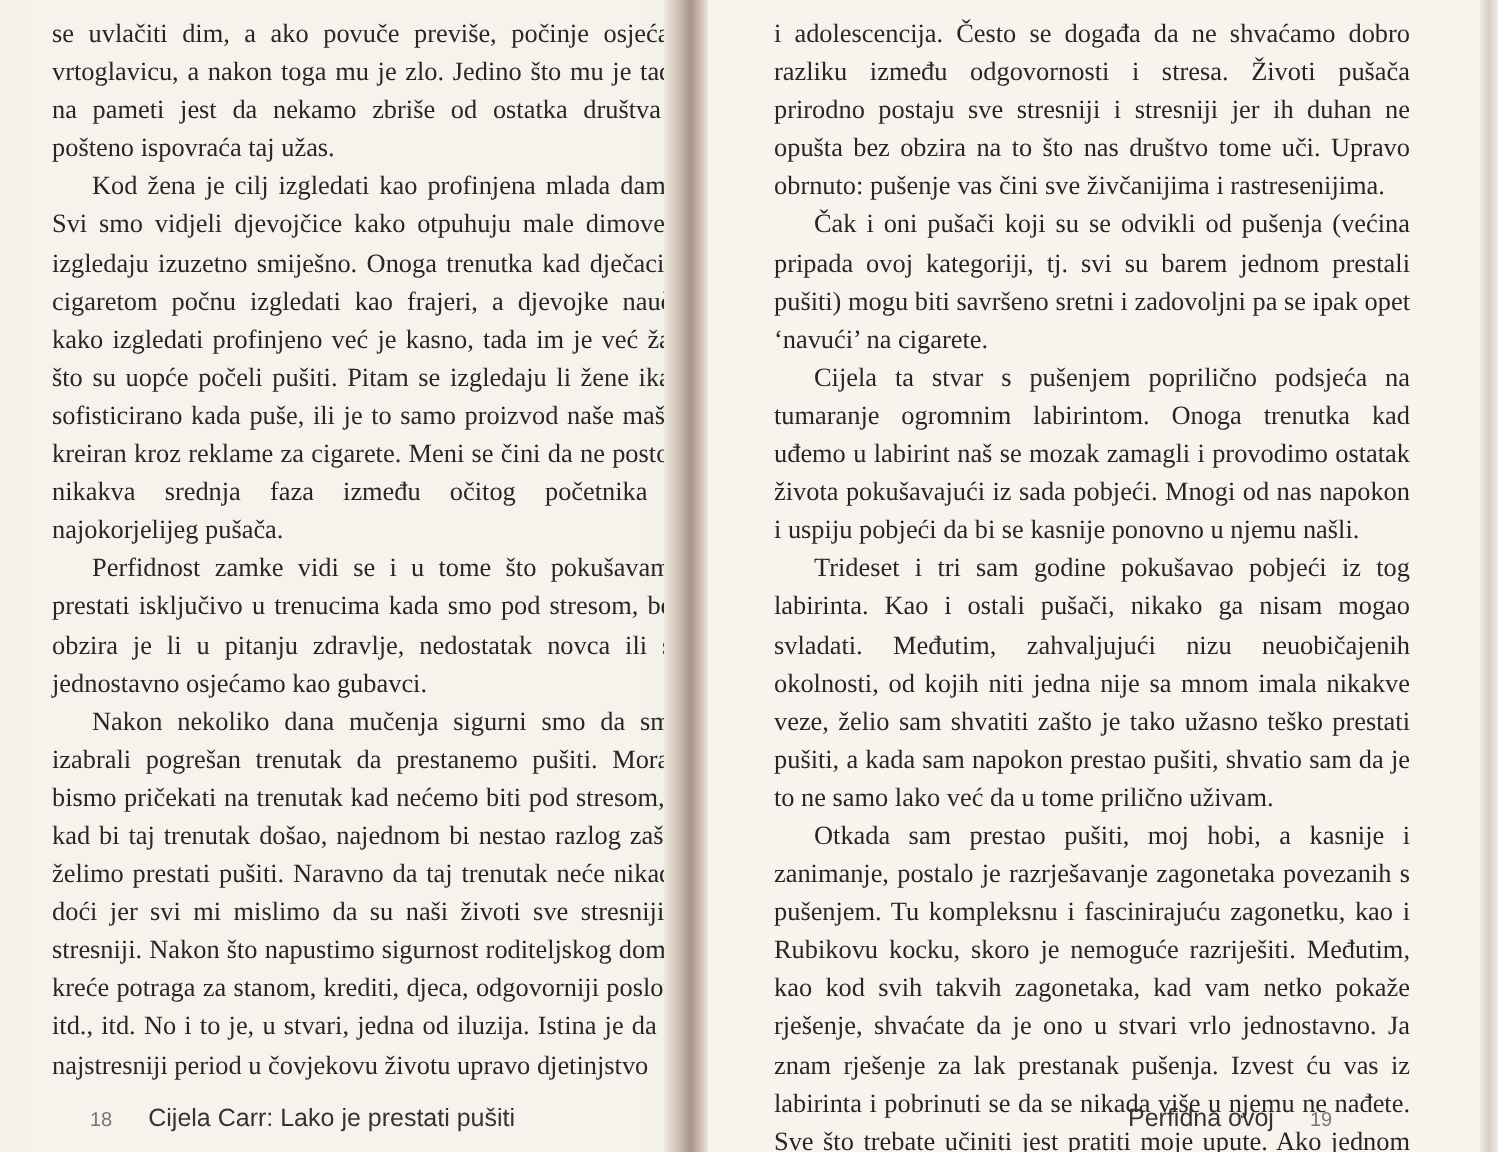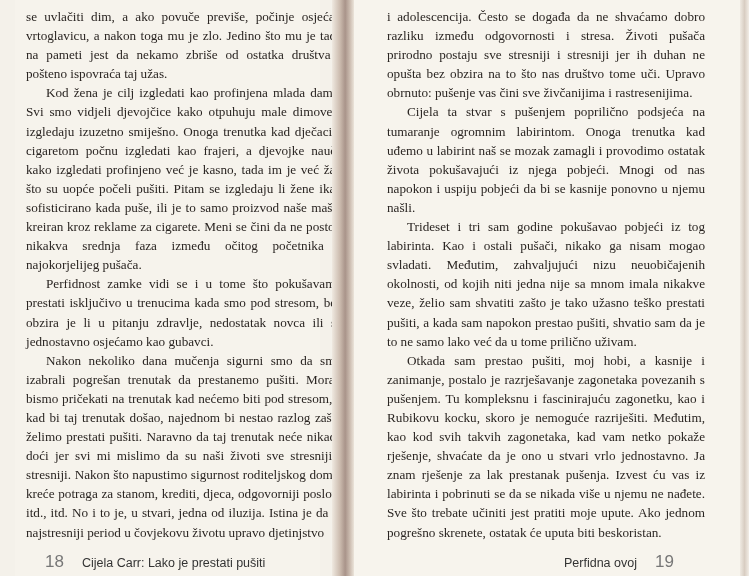--- a/index.html
+++ b/index.html
@@ -10,21 +10,21 @@
     background:linear-gradient(90deg,#efe9e0 0%,#cdbdb0 35%,#a9948a 60%,#c9b9ad 80%,#ebe4da 100%); }
   .right { left:354px; width:395px; background:#f7f4ed; }
   .right-edge { position:absolute; left:740px; top:0; width:9px; height:576px;
     background:linear-gradient(90deg,#efeae2,#d8cdc2 50%,#f2ede6); }
   .text { position:absolute; font-family:"Liberation Serif","DejaVu Serif",serif; font-size:13.2px; color:#2a2522; line-height:19.1px; text-align:justify; }
   .left .text { left:11px; top:7px; width:316px; }
   .right .text { left:33px; top:7px; width:318px; }
   .text p { margin:0; text-indent:0; }
   .text p.ind { text-indent:20px; }
   .folio { position:absolute; top:552px; font-family:"Liberation Sans","DejaVu Sans",sans-serif; font-size:12.5px; color:#333; }
-  .folio .num { color:#777; font-size:17px; }
+  .folio .num { color:#777; font-size:10px; }
   .left .folio { left:30px; }
   .left .folio .num { margin-right:18px; }
   .right .folio { left:210px; }
   .right .folio .num { margin-left:18px; }
 </style>
 </head>
 <body>
 
 <div class="page left">
   <div class="text">
@@ -36,21 +36,22 @@
   <div class="folio">
     <span class="num">18</span><span>Cijela Carr: Lako je prestati pušiti</span>
   </div>
 </div>
 
 <div class="gutter"></div>
 
 <div class="page right">
   <div class="text">
     <p>i adolescencija. Često se događa da ne shvaćamo dobro razliku između odgovornosti i stresa. Životi pušača prirodno postaju sve stresniji i stresniji jer ih duhan ne opušta bez obzira na to što nas društvo tome uči. Upravo obrnuto: pušenje vas čini sve živčanijima i rastresenijima.</p>
-    <p class="ind">Cijela ta stvar s pušenjem poprilično podsjeća na tumaranje ogromnim labirintom. Onoga trenutka kad uđemo u labirint naš se mozak zamagli i provodimo ostatak života pokušavajući iz njega pobjeći. Mnogi od nas napokon i uspiju pobjeći da bi se kasnije ponovno u njemu našli.</p>
+    <p class="ind">Čak i oni pušači koji su se odvikli od pušenja (većina pripada ovoj kategoriji, tj. svi su barem jednom prestali pušiti) mogu biti savršeno sretni i zadovoljni pa se ipak opet ‘navući’ na cigarete.</p>
+    <p class="ind">Cijela ta stvar s pušenjem poprilično podsjeća na tumaranje ogromnim labirintom. Onoga trenutka kad uđemo u labirint naš se mozak zamagli i provodimo ostatak života pokušavajući iz sada pobjeći. Mnogi od nas napokon i uspiju pobjeći da bi se kasnije ponovno u njemu našli.</p>
     <p class="ind">Trideset i tri sam godine pokušavao pobjeći iz tog labirinta. Kao i ostali pušači, nikako ga nisam mogao svladati. Međutim, zahvaljujući nizu neuobičajenih okolnosti, od kojih niti jedna nije sa mnom imala nikakve veze, želio sam shvatiti zašto je tako užasno teško prestati pušiti, a kada sam napokon prestao pušiti, shvatio sam da je to ne samo lako već da u tome prilično uživam.</p>
     <p class="ind">Otkada sam prestao pušiti, moj hobi, a kasnije i zanimanje, postalo je razrješavanje zagonetaka povezanih s pušenjem. Tu kompleksnu i fascinirajuću zagonetku, kao i Rubikovu kocku, skoro je nemoguće razriješiti. Međutim, kao kod svih takvih zagonetaka, kad vam netko pokaže rješenje, shvaćate da je ono u stvari vrlo jednostavno. Ja znam rješenje za lak prestanak pušenja. Izvest ću vas iz labirinta i pobrinuti se da se nikada više u njemu ne nađete. Sve što trebate učiniti jest pratiti moje upute. Ako jednom pogrešno skrenete, ostatak će uputa biti beskoristan.</p>
 
   </div>
   <div class="folio">
     <span>Perfidna ovoj</span><span class="num">19</span>
   </div>
 </div>
 
 <div class="right-edge"></div>

